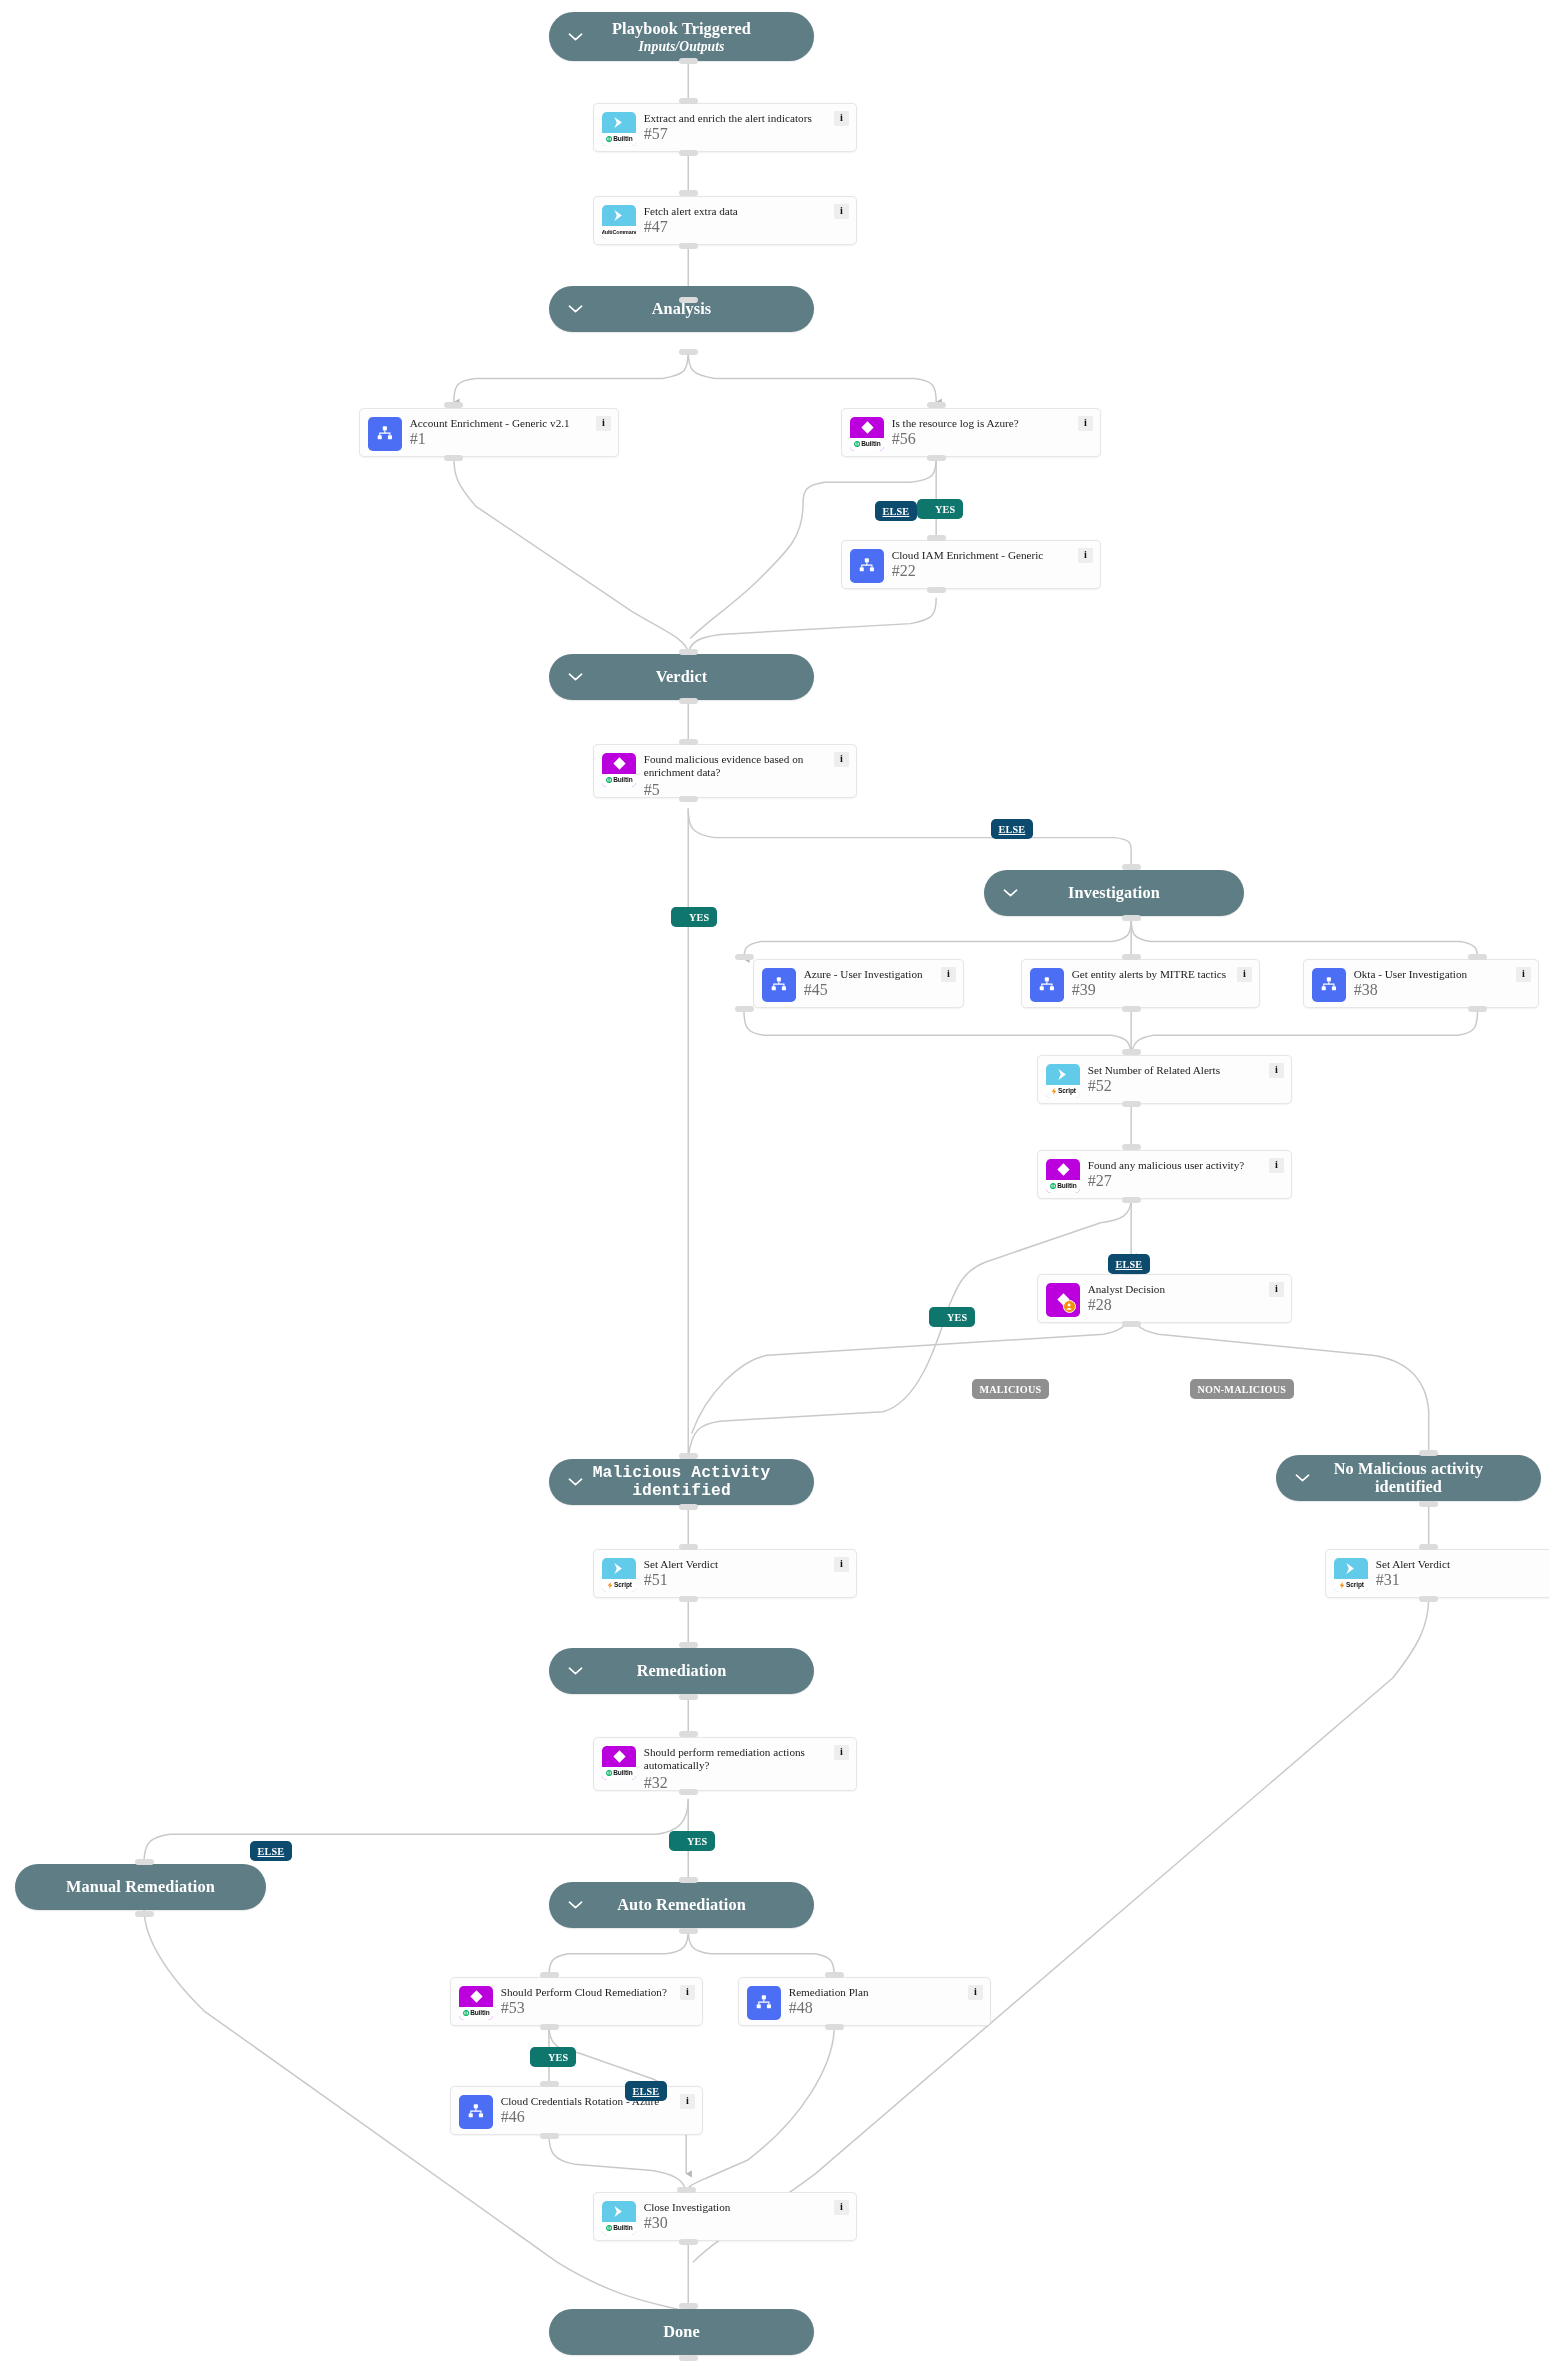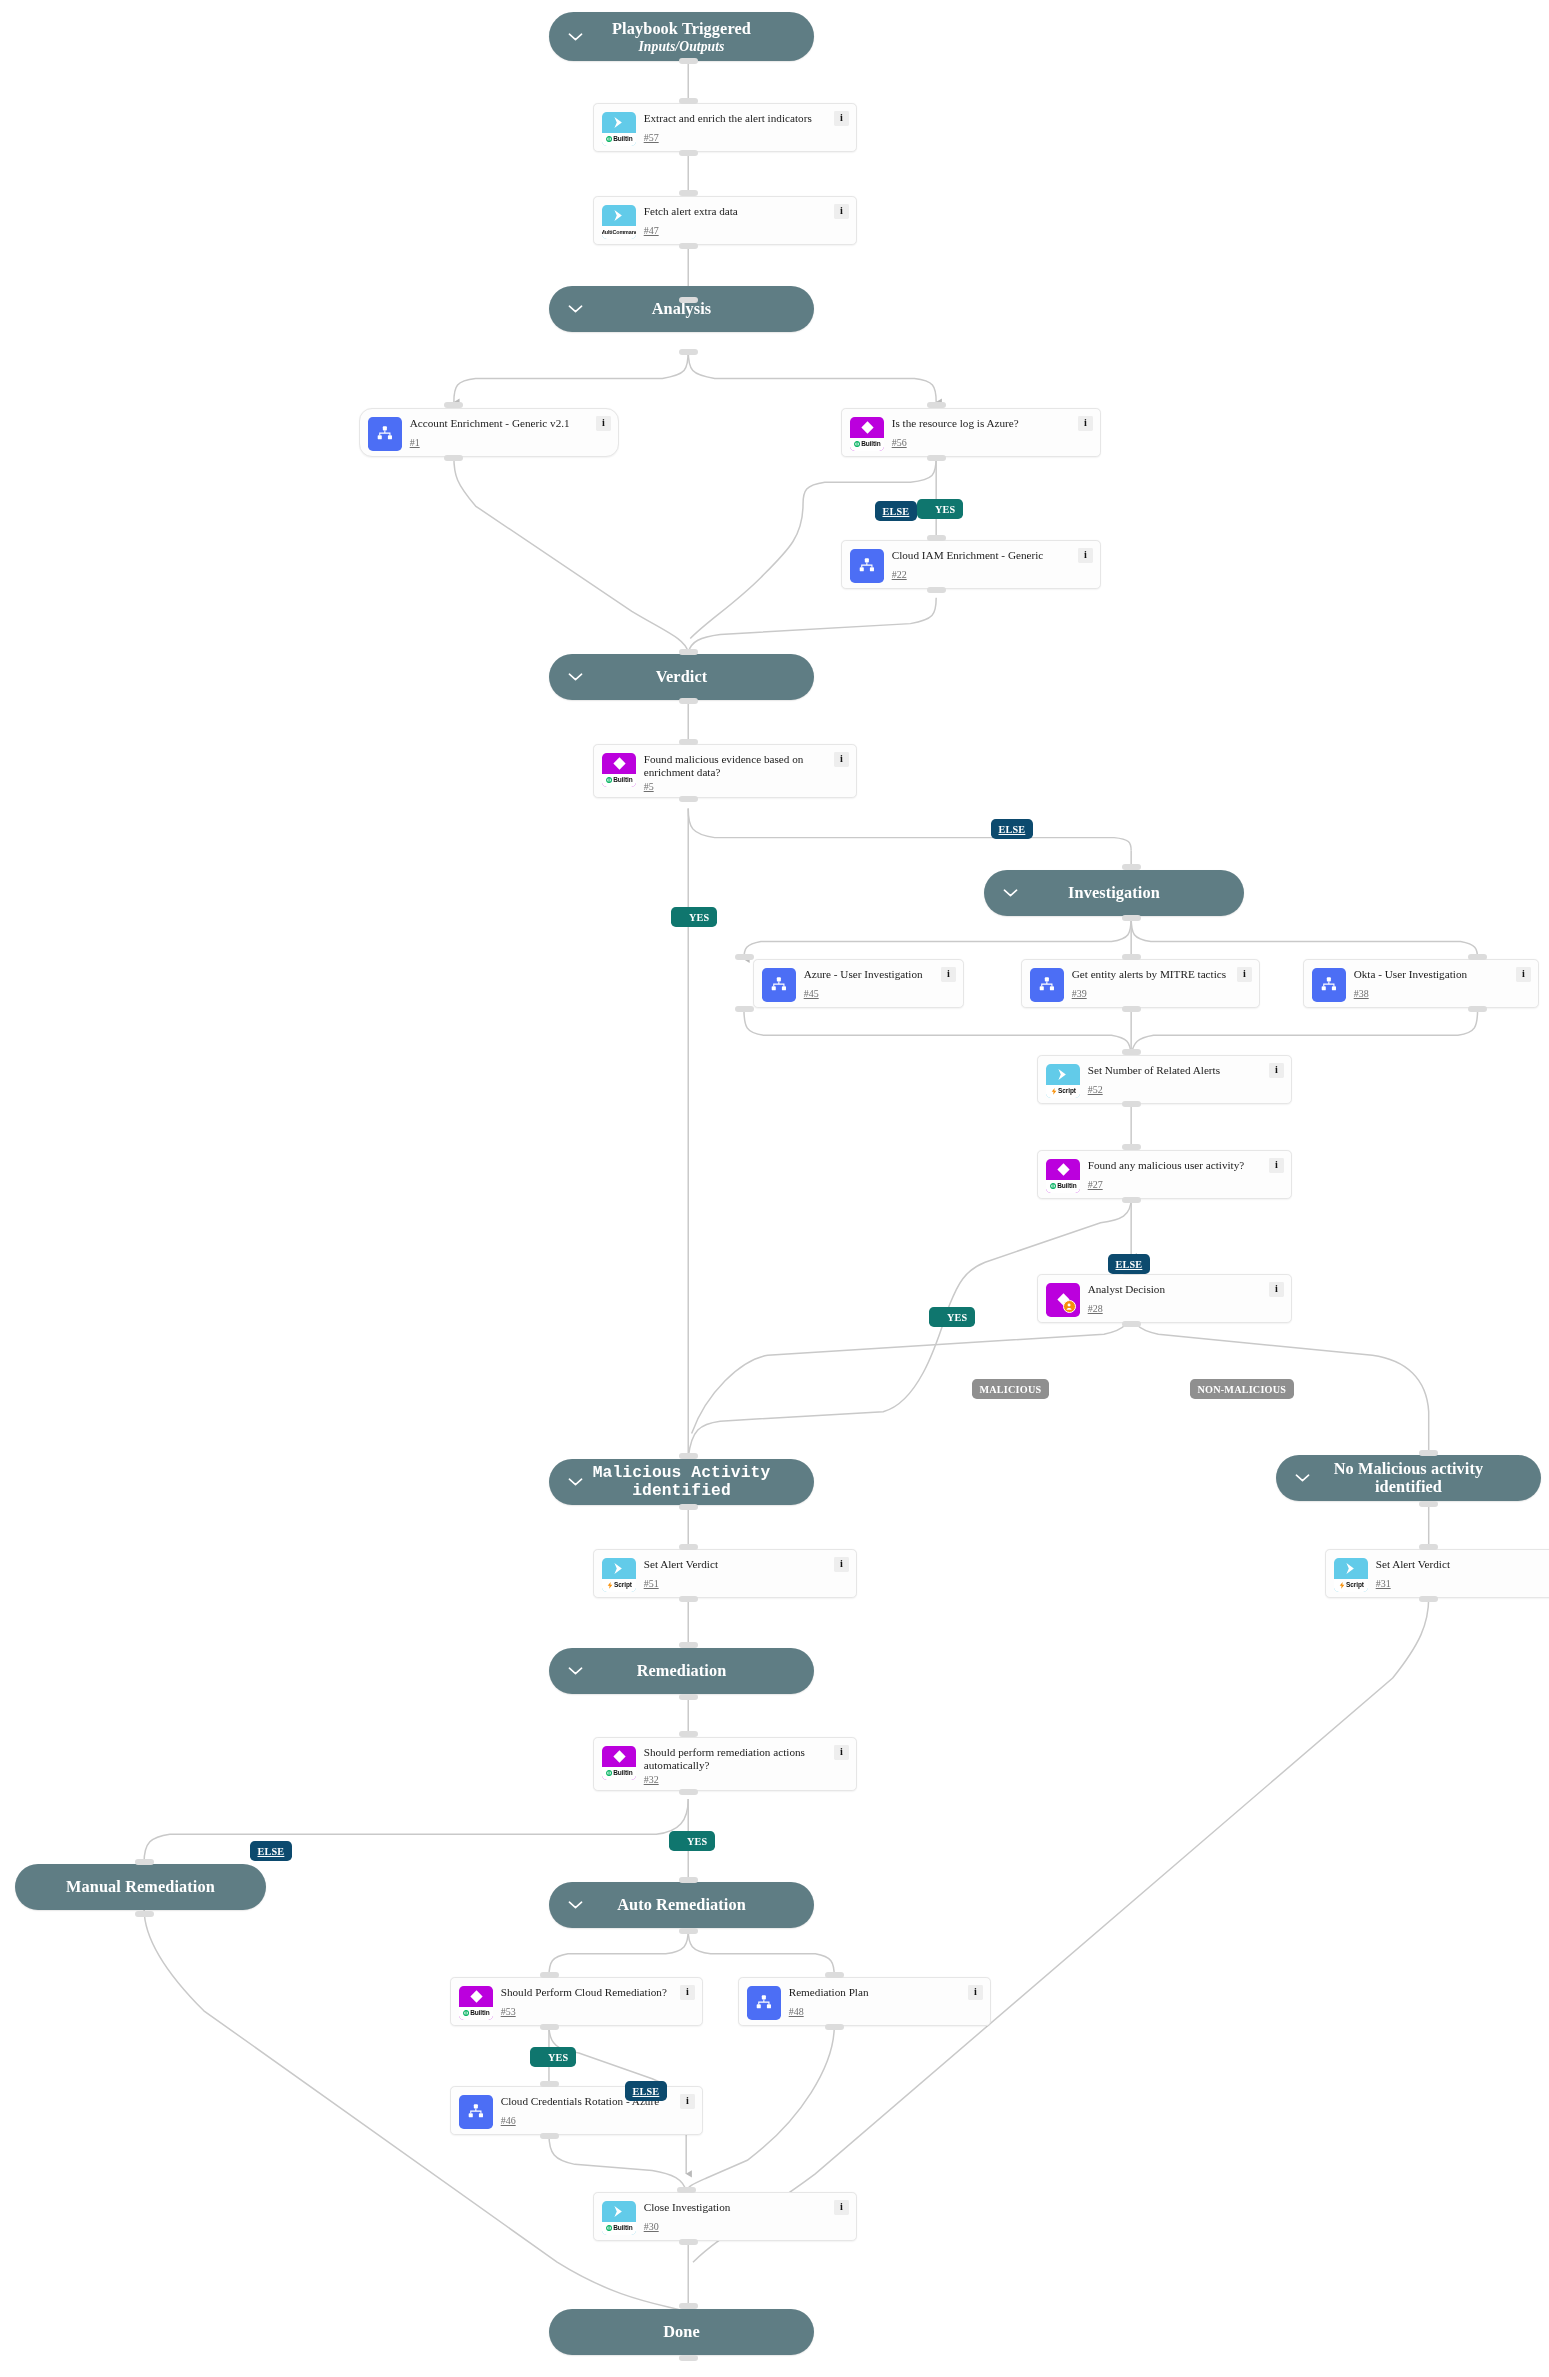--- a/index.html
+++ b/index.html
@@ -45,21 +45,21 @@
     letter-spacing:-0.1px;line-height:1;
   }
   .badge .tag.two{flex-direction:column;gap:0;font-size:5.4px;line-height:5.8px;}
   .badge.bi-cyan{background:#62cbe9;}
   .badge.bi-purple{background:#bb00dd;}
   .badge.bi-blue{background:#4c6ef5;}
   .badge .tag .gico{width:6.1px;height:6.1px;display:inline-block;}
 
   .ctext{margin-left:7.5px;display:flex;flex-direction:column;justify-content:flex-start;padding-top:0.7px;}
   .ctitle{font-size:11.2px;color:#1b1b1b;line-height:13px;max-width:none;}
-  .cnum{font-size:10px;color:#6f6f6f;margin-top:auto;padding-bottom:0.7px;text-decoration:underline;}
+  .cnum{font-size:16px;color:#6f6f6f;margin-top:auto;padding-bottom:0.7px;}
   .card.two-line .cnum{margin-top:2px;}
   .infobtn{
     position:absolute;right:7.5px;top:6.8px;width:14.3px;height:15px;background:#eeeeee;border-radius:1.4px;
     display:flex;align-items:center;justify-content:center;font-family:"Liberation Serif",serif;
     font-weight:700;font-size:10.2px;color:#111;line-height:1;
   }
   .manual-dot{
     position:absolute;left:24.5px;top:24.5px;width:11.6px;height:11.6px;border-radius:50%;
     background:#f79009;border:1px solid #ffffff;display:flex;align-items:center;justify-content:center;
   }
@@ -283,21 +283,21 @@
         </span>
       </div>
       <div class="ctext">
         <div class="ctitle">Fetch alert extra data</div>
         <div class="cnum">#47</div>
       </div>
       <div class="infobtn">i</div>
     </div>
   </div>
 
-  <div class="card" style="left:325px;top:408px;width:260px;height:49px;border-radius:13px;">
+  <div class="card" style="left:325px;top:408px;width:260px;height:49px;">
     <div class="cin">
       <div class="badge bi-blue">
         <span class="gtop">
             <svg width="17.7" height="16.3" viewBox="0 0 26 24">
               <rect x="10" y="2" width="6" height="6" rx="1.3" fill="#fff"></rect>
               <rect x="2.5" y="15" width="6" height="6" rx="1.3" fill="#fff"></rect>
               <rect x="17.5" y="15" width="6" height="6" rx="1.3" fill="#fff"></rect>
               <path d="M13 8 L13 12 M5.5 15 L5.5 12 L20.5 12 L20.5 15" stroke="#fff" stroke-width="1.6" fill="none"></path>
             </svg>
           </span>

